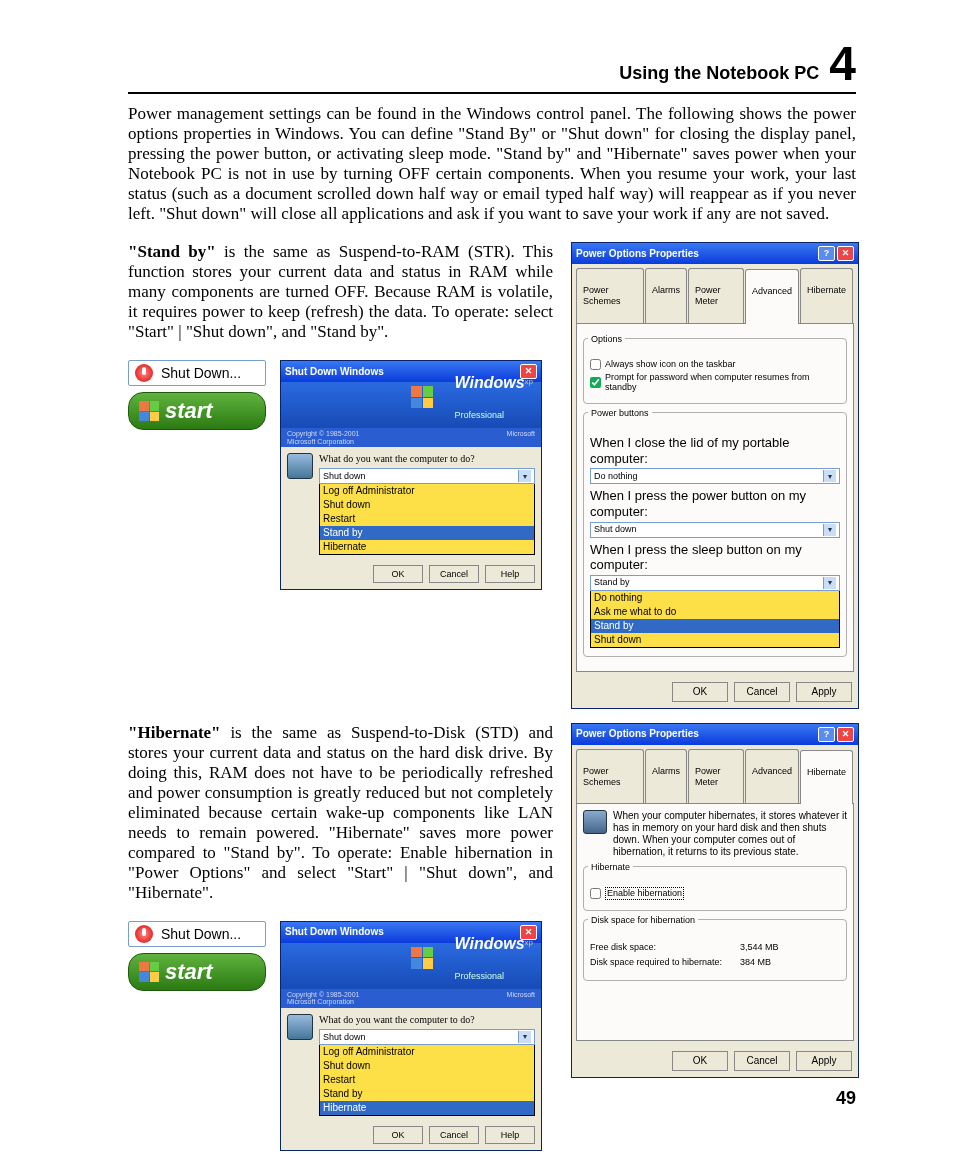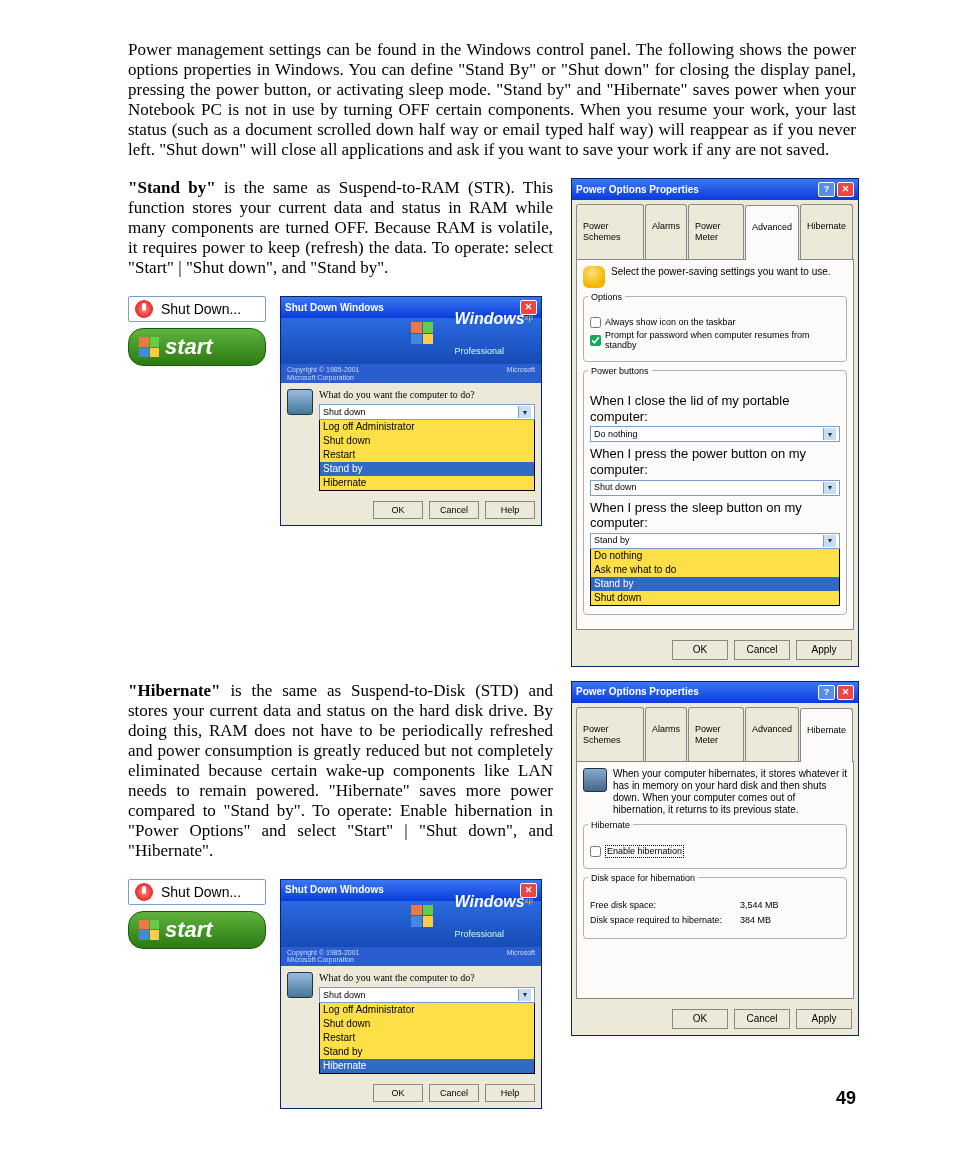--- a/index.html
+++ b/index.html
@@ -62,20 +62,24 @@
   .sdw-btnrow{display:flex;justify-content:flex-end;gap:6px;padding:4px 6px 6px;background:#ece9d8}
   .sdw-btnrow .btn{width:48px;height:16px;font-size:9px}
   .disk-row{display:flex;font-size:9px;margin:4px 0}
   .disk-row .k{flex:0 0 150px}
   .pgnum{position:absolute;right:98px;bottom:46px;font:700 18px Arial,Helvetica,sans-serif}
 </style>
 </head>
 <body>
 
 <div class="page">
+  <div class="hdr">
+    <span class="hdr-t">Using the Notebook PC</span>
+    <span class="hdr-n">4</span>
+  </div>
 
 
   <p class="body-text">Power management settings can be found in the Windows control panel. The following shows the power options properties in Windows. You can define "Stand By" or "Shut down" for closing the display panel, pressing the power button, or activating sleep mode. "Stand by" and "Hibernate" saves power when your Notebook PC is not in use by turning OFF certain components. When you resume your work, your last status (such as a document scrolled down half way or email typed half way) will reappear as if you never left. "Shut down" will close all applications and ask if you want to save your work if any are not saved.</p>
 
   <div class="row">
     <div class="col-l">
       <p class="body-text">
         <strong>"Stand by"</strong><span> is the same as Suspend-to-RAM (STR). This function stores your current data and status in RAM while many components are turned OFF. Because RAM is volatile, it requires power to keep (refresh) the data. To operate: select "Start" | "Shut down", and "Stand by".</span>
       </p>
 
@@ -158,24 +162,20 @@
           </div>
         </div>
         <div class="tabs">
           <div class="tab">Power Schemes</div>
           <div class="tab">Alarms</div>
           <div class="tab">Power Meter</div>
           <div class="tab active">Advanced</div>
           <div class="tab">Hibernate</div>
         </div>
         <div class="tab-body">
-          <div class="info-row">
-              <div class="bulb"></div>
-              <div>Select the power-saving settings you want to use.</div>
-            </div>
           <div class="groupbox">
             <span class="gb-t">Options</span>
             <label class="chk">
                 <input type="checkbox" style="">
                 <span>Always show icon on the taskbar</span>
               </label>
             <label class="chk">
                 <input type="checkbox" checked="" style="">
                 <span>Prompt for password when computer resumes from standby</span>
               </label>

